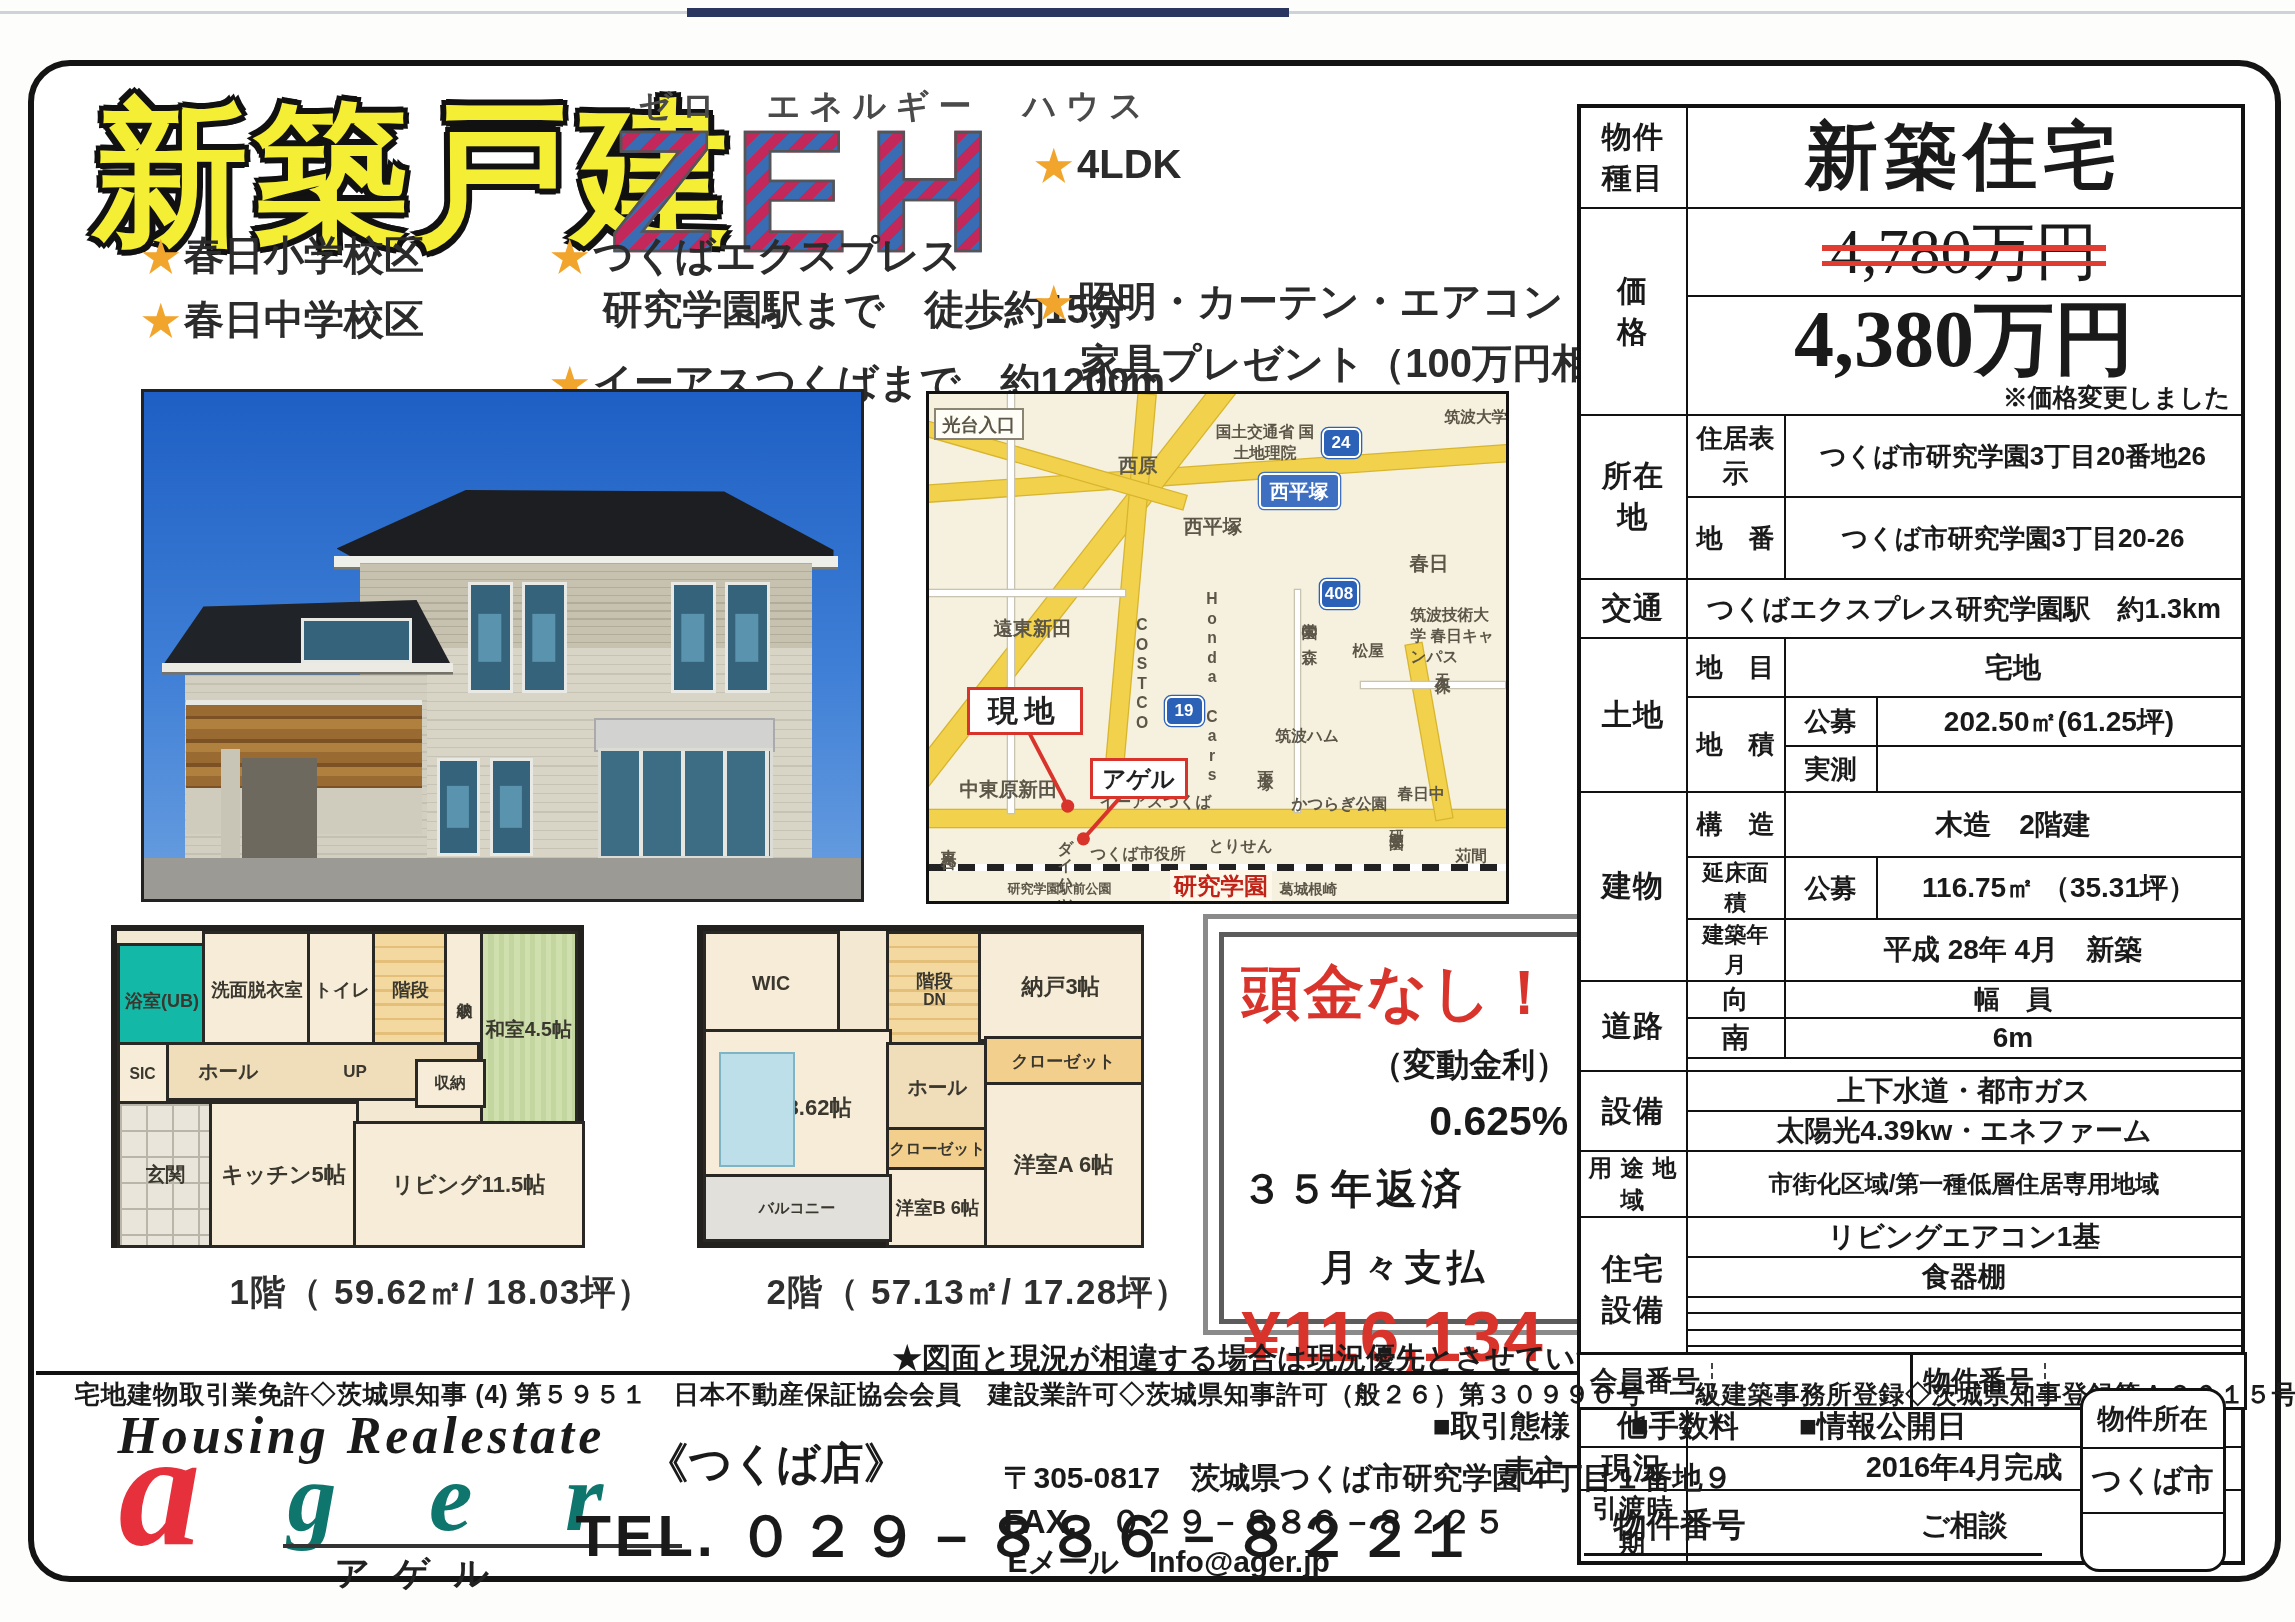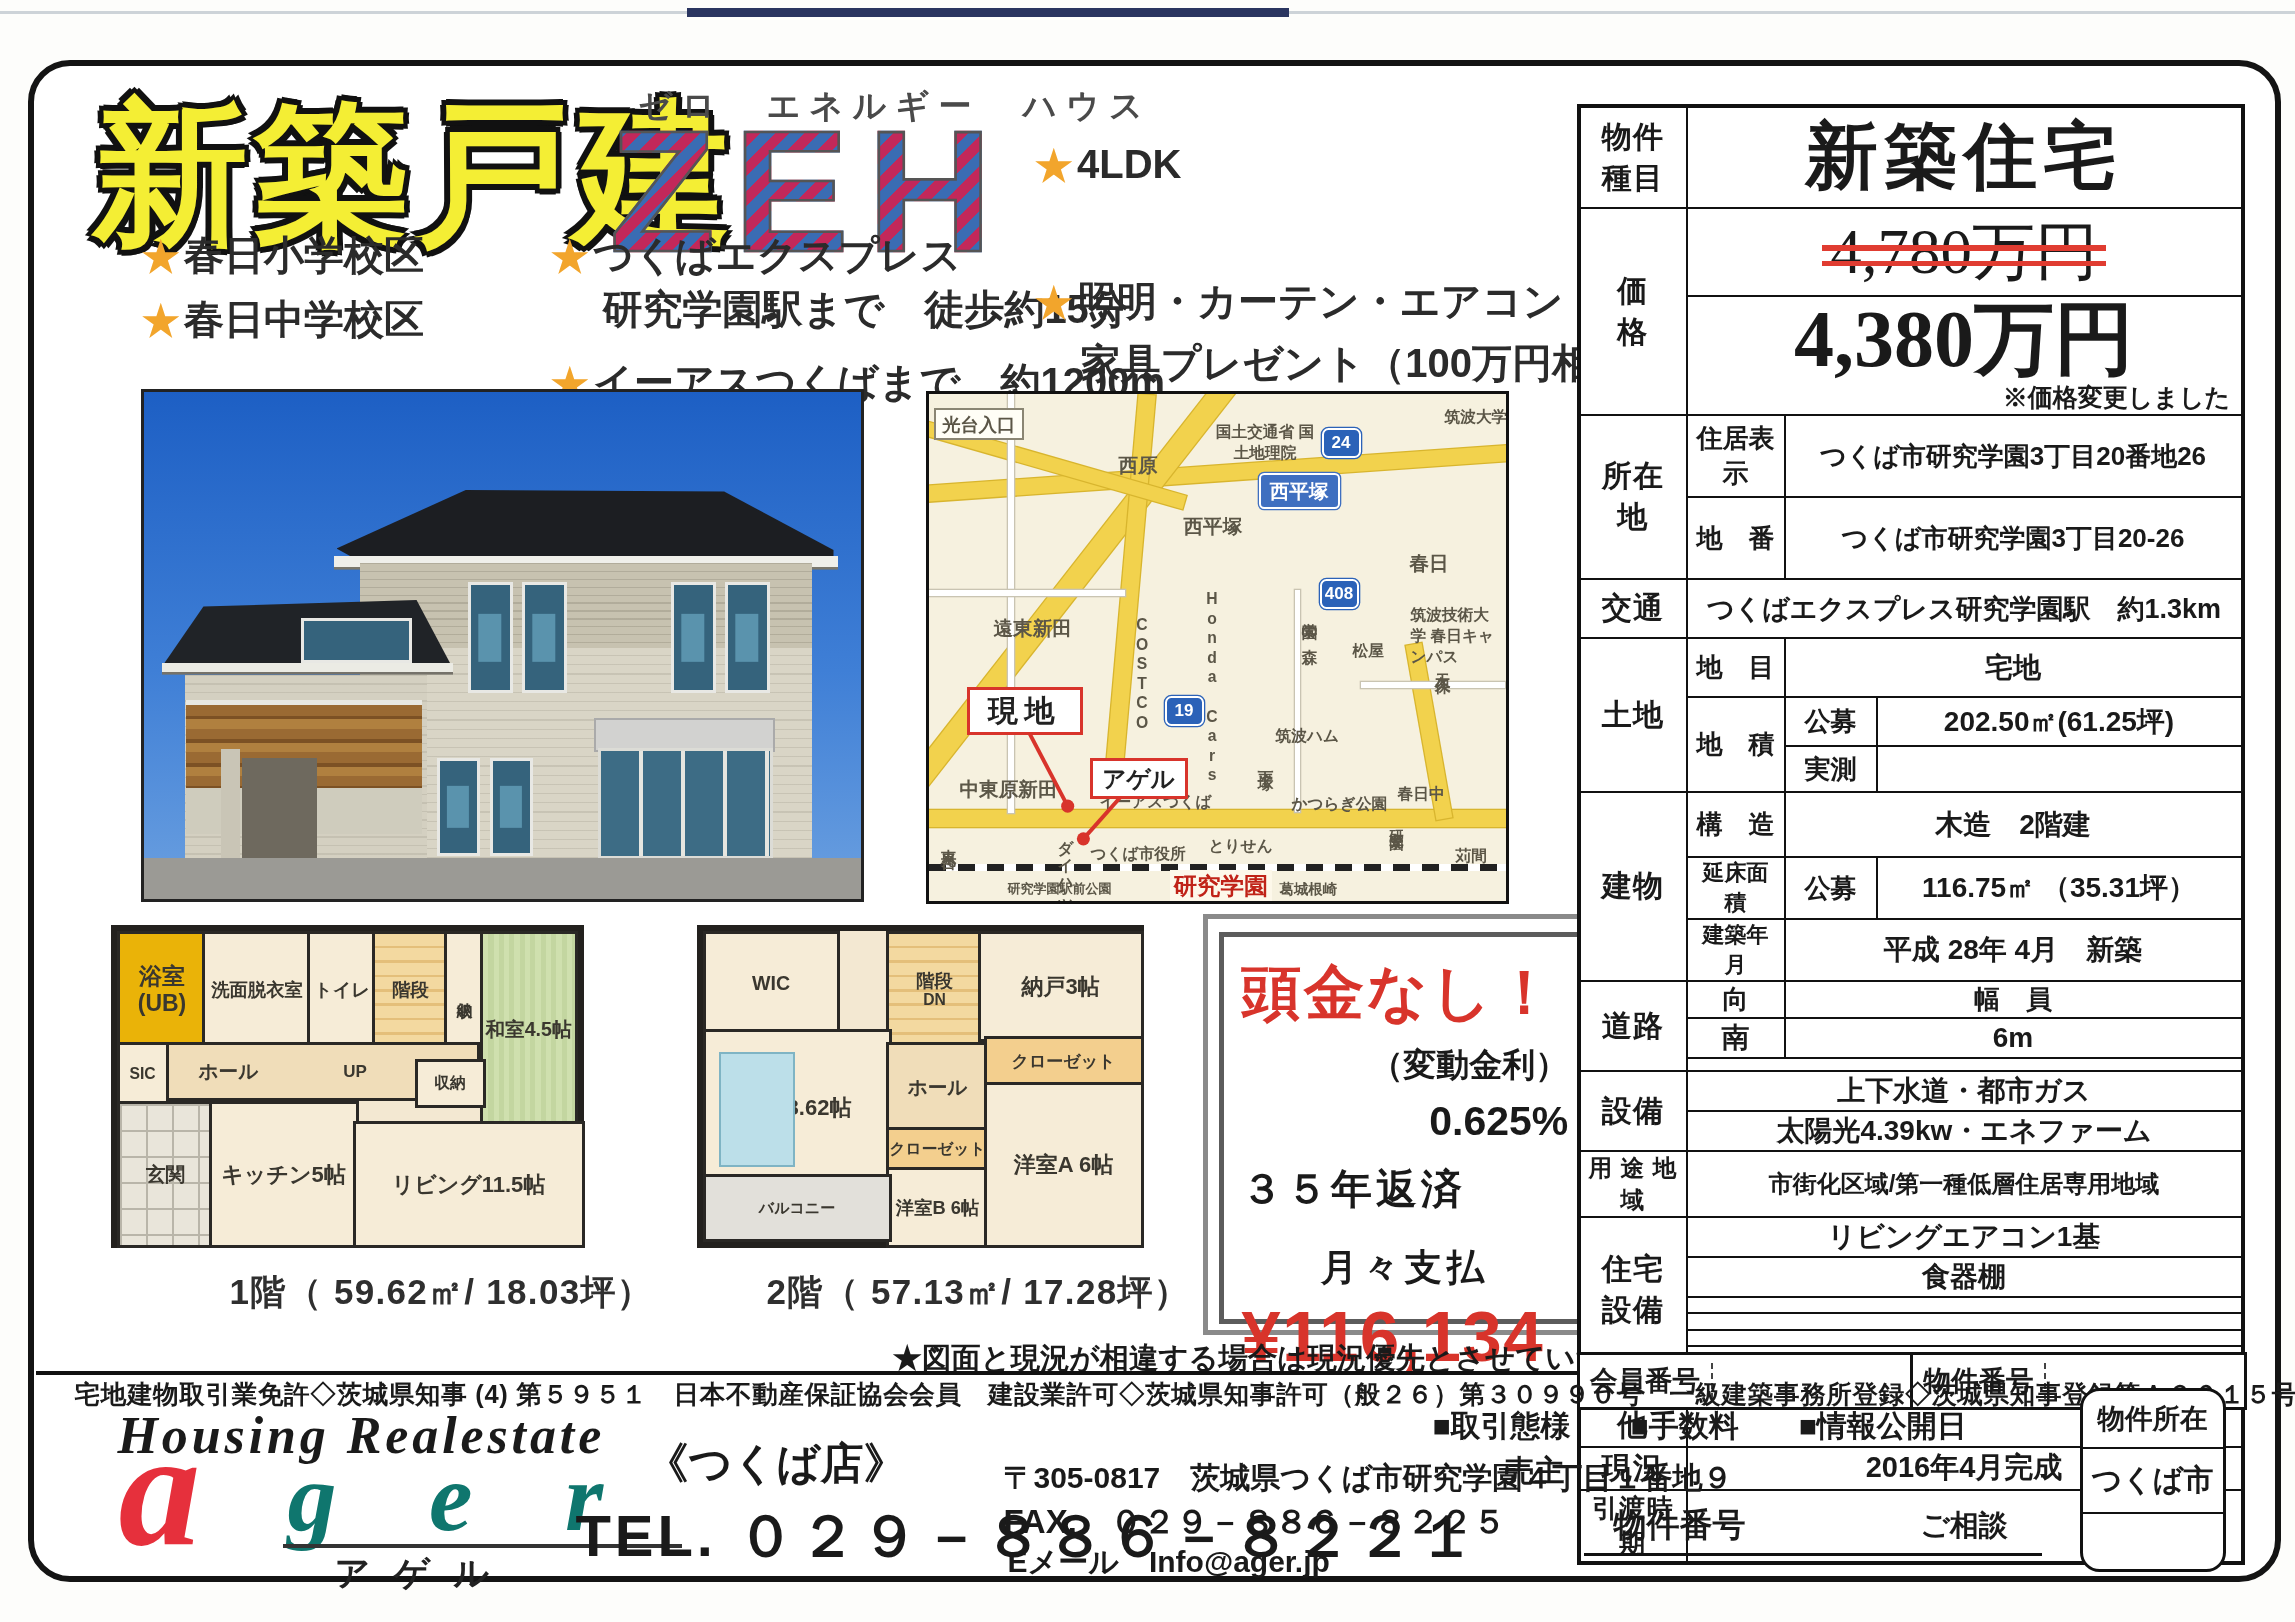--- a/index.html
+++ b/index.html
@@ -233,21 +233,21 @@
       <line x1="150" y1="512" x2="212" y2="630" stroke="#d8342b" stroke-width="6"></line>
       <circle cx="212" cy="630" r="10" fill="#d8342b"></circle>
       <line x1="300" y1="608" x2="236" y2="680" stroke="#d8342b" stroke-width="6"></line>
       <circle cx="236" cy="680" r="10" fill="#d8342b"></circle>
     </svg>
     <div class="redbox" style="left:38px;top:293px;width:110px;height:42px;font-size:30px;letter-spacing:6.5px;">現地</div>
     <div class="redbox" style="left:161px;top:364px;width:92px;height:35px;font-size:23.6px;">アゲル</div>
   </div>
 
   <div class="plan" style="left:77px;top:859px;width:461px;height:311px;">
-    <div class="room" style="left:0;top:0;width:85px;height:111px;background:#eab308;font-size:23px;">浴室(UB)</div>
+    <div class="room" style="left:0;top:12px;width:85px;height:111px;background:#14b8a6;font-size:18px;">浴室(UB)</div>
     <div class="room" style="left:85px;top:0;width:105px;height:111px;font-size:18.3px;">洗面脱衣室</div>
     <div class="room" style="left:190px;top:0;width:65px;height:111px;font-size:18.3px;">トイレ</div>
     <div class="room stair" style="left:255px;top:0;width:72px;height:111px;font-size:18.3px;">
         <span>階段</span>
       </div>
     <div class="room" style="left:327px;top:0;width:36px;height:111px;font-size:15.7px;writing-mode:vertical-rl;text-orientation:upright;">収納</div>
     <div class="room tatami" style="left:363px;top:0;width:92px;height:190px;font-size:19.6px;">和室4.5帖</div>
     <div class="room hallc" style="left:0;top:111px;width:363px;height:59px;font-size:19.6px;justify-content:flex-start;padding-left:79px;box-sizing:border-box;">
         <span>ホール</span>
         <span style="margin-left:85px;font-size:17px;">UP</span>

